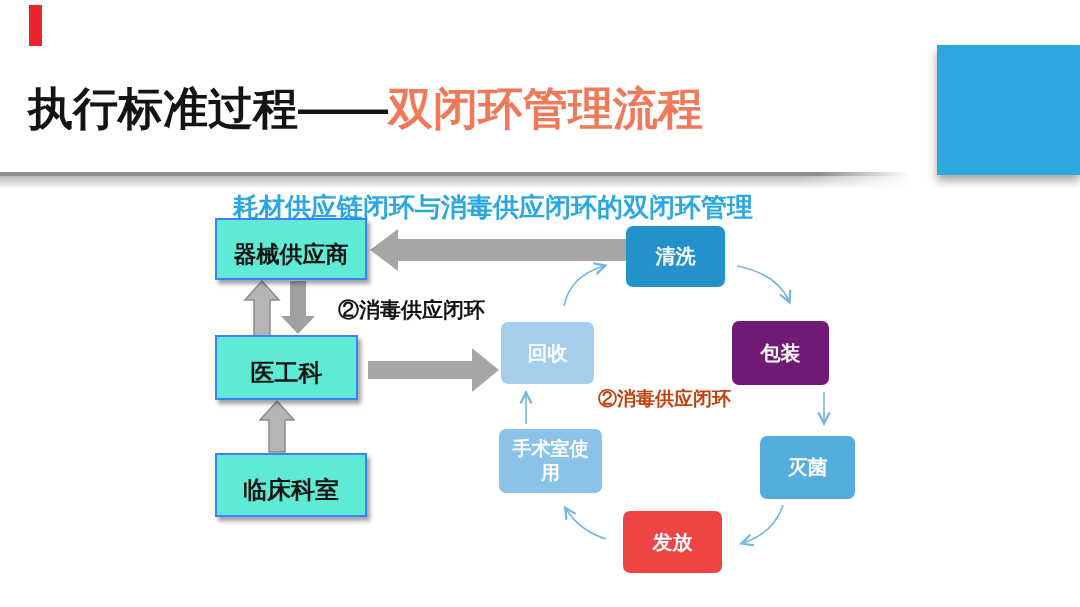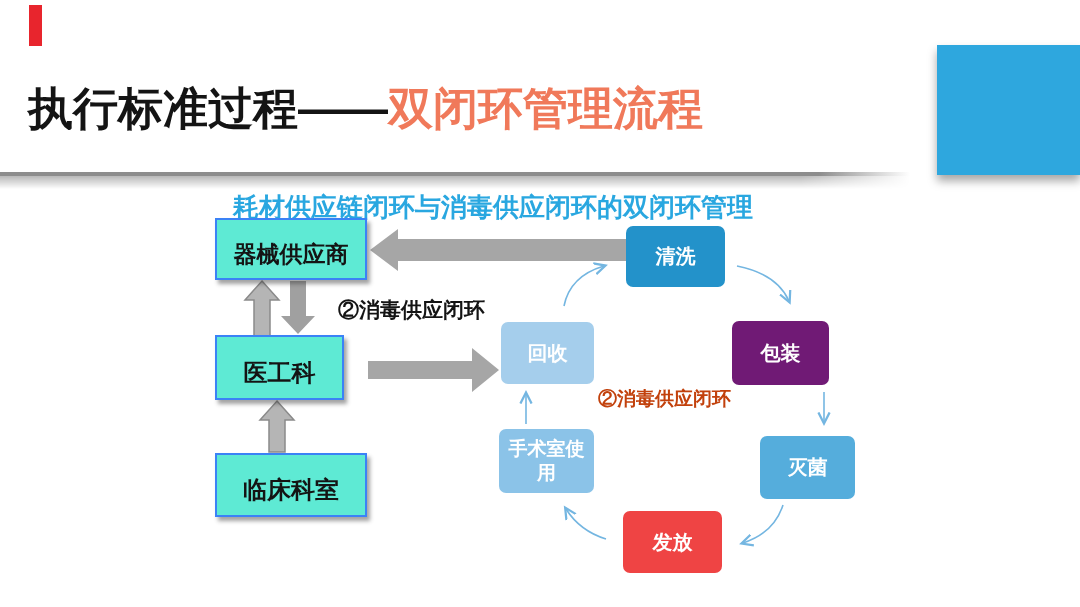--- a/index.html
+++ b/index.html
@@ -28,32 +28,32 @@
   .loop1-label{position:absolute;left:338px;top:296px;font-size:21px;font-weight:800;
      color:#141414;white-space:nowrap;}
   .loop2-label{position:absolute;left:598px;top:386px;font-size:19px;font-weight:800;
      color:#c2410c;white-space:nowrap;}
   
   .gray-box{position:absolute;background:#5eead4;border:2px solid #3b82f6;
      box-shadow:3px 4px 4px rgba(50,50,50,0.45);
      display:flex;align-items:center;justify-content:center;
      font-weight:800;color:#141414;box-sizing:border-box;padding-top:10px;z-index:3;}
   .box-supplier{left:215px;top:218px;width:152px;height:62px;font-size:23px;}
-  .box-medeng {left:215px;top:335px;width:129px;height:65px;font-size:24px;}
+  .box-medeng {left:215px;top:335px;width:143px;height:65px;font-size:24px;}
   .box-clinical{left:215px;top:453px;width:152px;height:64px;font-size:24px;}
   
   .cycle-box{position:absolute;border-radius:7px;color:#ffffff;z-index:3;
      display:flex;align-items:center;justify-content:center;text-align:center;
      font-family:"DejaVu Serif",serif;font-weight:600;font-size:20px;line-height:1.25;
      box-sizing:border-box;padding:4px 8px;}
   .step-wash     {left:626px;top:226px;width:99px;height:61px;background:#2392ca;}
   .step-pack     {left:732px;top:321px;width:97px;height:64px;background:#701a75;}
   .step-sterilize{left:760px;top:436px;width:95px;height:63px;background:#55addc;}
   .step-dispense {left:623px;top:511px;width:99px;height:62px;background:#ef4444;}
-  .step-oruse    {left:499px;top:429px;width:95px;height:64px;background:#8bc3e8;font-size:19px;}
+  .step-oruse    {left:499px;top:429px;width:103px;height:64px;background:#8bc3e8;font-size:19px;}
   .step-recycle  {left:501px;top:322px;width:93px;height:62px;background:#a5ceec;}
   
   .arrow-layer{position:absolute;left:0;top:0;width:1080px;height:607px;z-index:2;}
 </style>
 </head>
 <body>
 
 <div class="slide">
 
   <div class="red-mark"></div>

